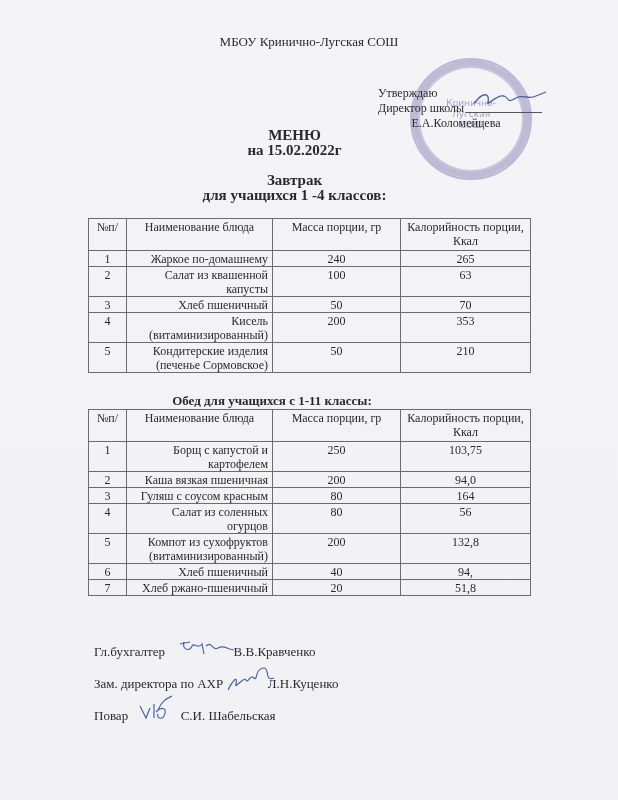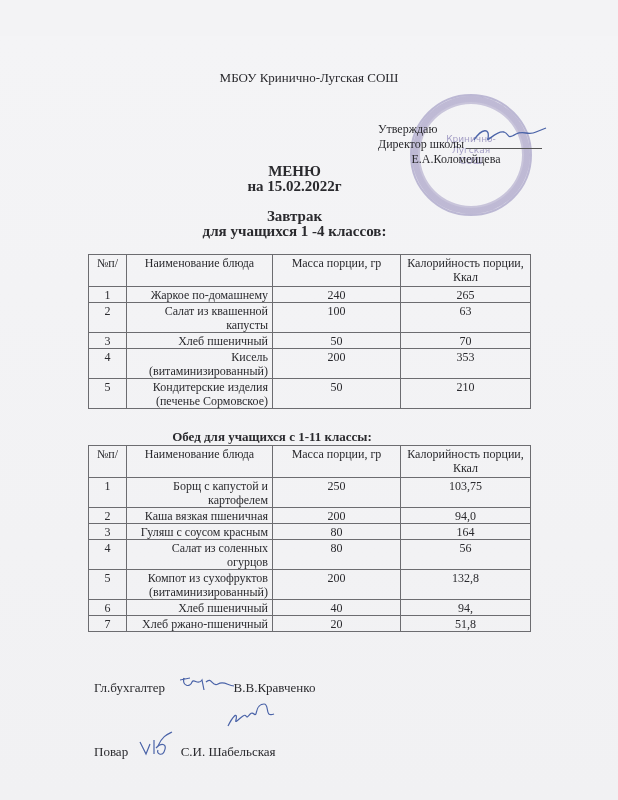--- a/index.html
+++ b/index.html
@@ -2,21 +2,21 @@
 <html><head>
 <meta charset="utf-8">
 <style>
   html, body { margin: 0; padding: 0; }
   body {
     width: 618px; height: 800px; position: relative; overflow: hidden;
     background: #f3f3f5;
     font-family: "Liberation Serif", "DejaVu Serif", serif;
     color: #2a2a2e;
   }
-  .page { position: absolute; inset: 0; background: linear-gradient(180deg, #f4f4f6 0%, #f1f1f3 100%); margin-top: 36px; }
+  .page { position: absolute; inset: 0; background: linear-gradient(180deg, #f4f4f6 0%, #f1f1f3 100%); }
   .org { position: absolute; top: 34px; left: 0; width: 618px; text-align: center; font-size: 13px; }
   .approve { position: absolute; top: 86px; left: 378px; width: 170px; font-size: 12px; line-height: 15px; }
   .approve .a1 { text-align: left; padding-right: 6px; }
   .approve .a2 { display: flex; align-items: flex-end; }
   .approve .a2 .line { flex: 1; border-bottom: 1px solid #555; margin: 0 6px 3px 2px; position: relative; }
   .approve .a3 { text-align: center; padding-right: 14px; }
   .stamp { position: absolute; left: 410px; top: 58px; width: 118px; height: 118px; border-radius: 50%;
     border: 2px solid rgba(120,110,170,0.45); box-shadow: inset 0 0 0 6px rgba(120,110,170,0.12), inset 0 0 0 8px rgba(120,110,170,0.35);
     pointer-events: none; }
   .stamp-inner { position: absolute; left: 34px; top: 38px; width: 50px; text-align: center; font-size: 9px; line-height: 11px;
@@ -179,20 +179,25 @@
 
   <div class="sign-row" style="top:644px">
     <span>Гл.бухгалтер</span>
     <span style="display:inline-block;width:62px"></span>
     <span>В.В.Кравченко</span>
   </div>
   <svg class="sig" style="left:176px;top:638px" width="60" height="22" viewBox="0 0 60 22">
     <path d="M4 6 L 14 4 M 8 4 C 6 12, 14 14, 16 8 C 18 4, 22 12, 26 6 L 28 16 M 30 8 C 36 2, 36 14, 42 10 C 48 6, 52 12, 58 12" fill="none" stroke="#4a63a8" stroke-width="1.2"></path>
   </svg>
 
+  <div class="sign-row" style="top:676px">
+    <span>Зам. директора по АХР</span>
+    <span style="display:inline-block;width:38px"></span>
+    <span>Л.Н.Куценко</span>
+  </div>
   <svg class="sig" style="left:224px;top:664px" width="54" height="30" viewBox="0 0 54 30">
     <path d="M4 26 C 8 18, 14 10, 12 20 C 10 26, 20 12, 22 16 C 24 20, 26 10, 30 14 C 34 18, 30 4, 40 4 C 46 4, 40 18, 50 14" fill="none" stroke="#4a63a8" stroke-width="1.2"></path>
   </svg>
 
   <div class="sign-row" style="top:708px">
     <span>Повар</span>
     <span style="display:inline-block;width:46px"></span>
     <span>С.И. Шабельская</span>
   </div>
   <svg class="sig" style="left:136px;top:694px" width="40" height="30" viewBox="0 0 40 30">

